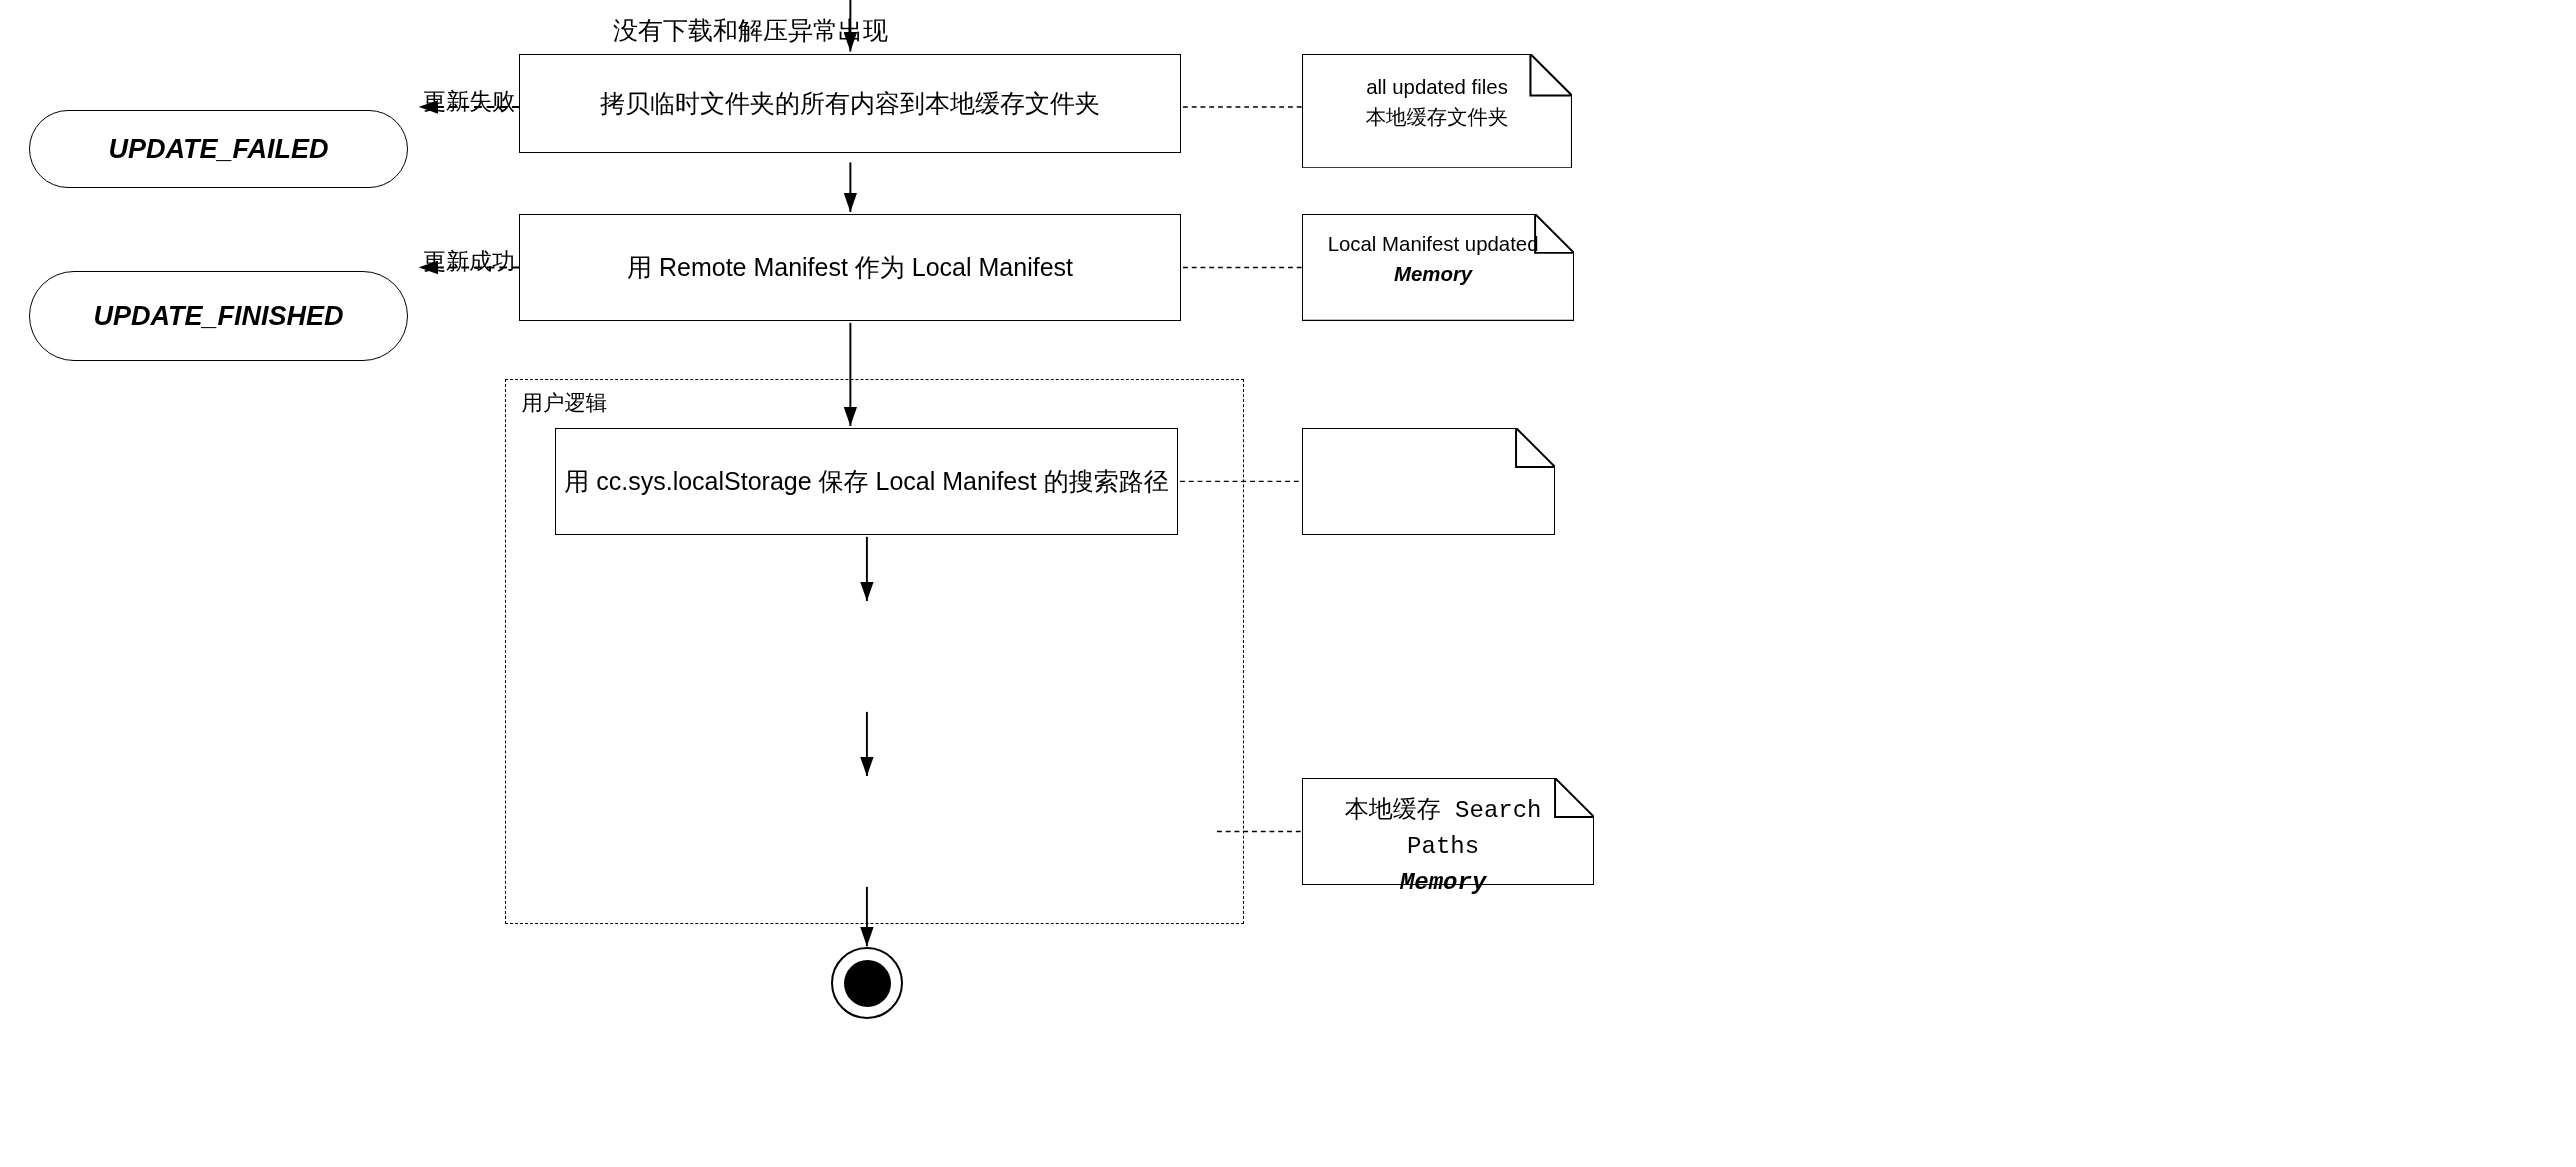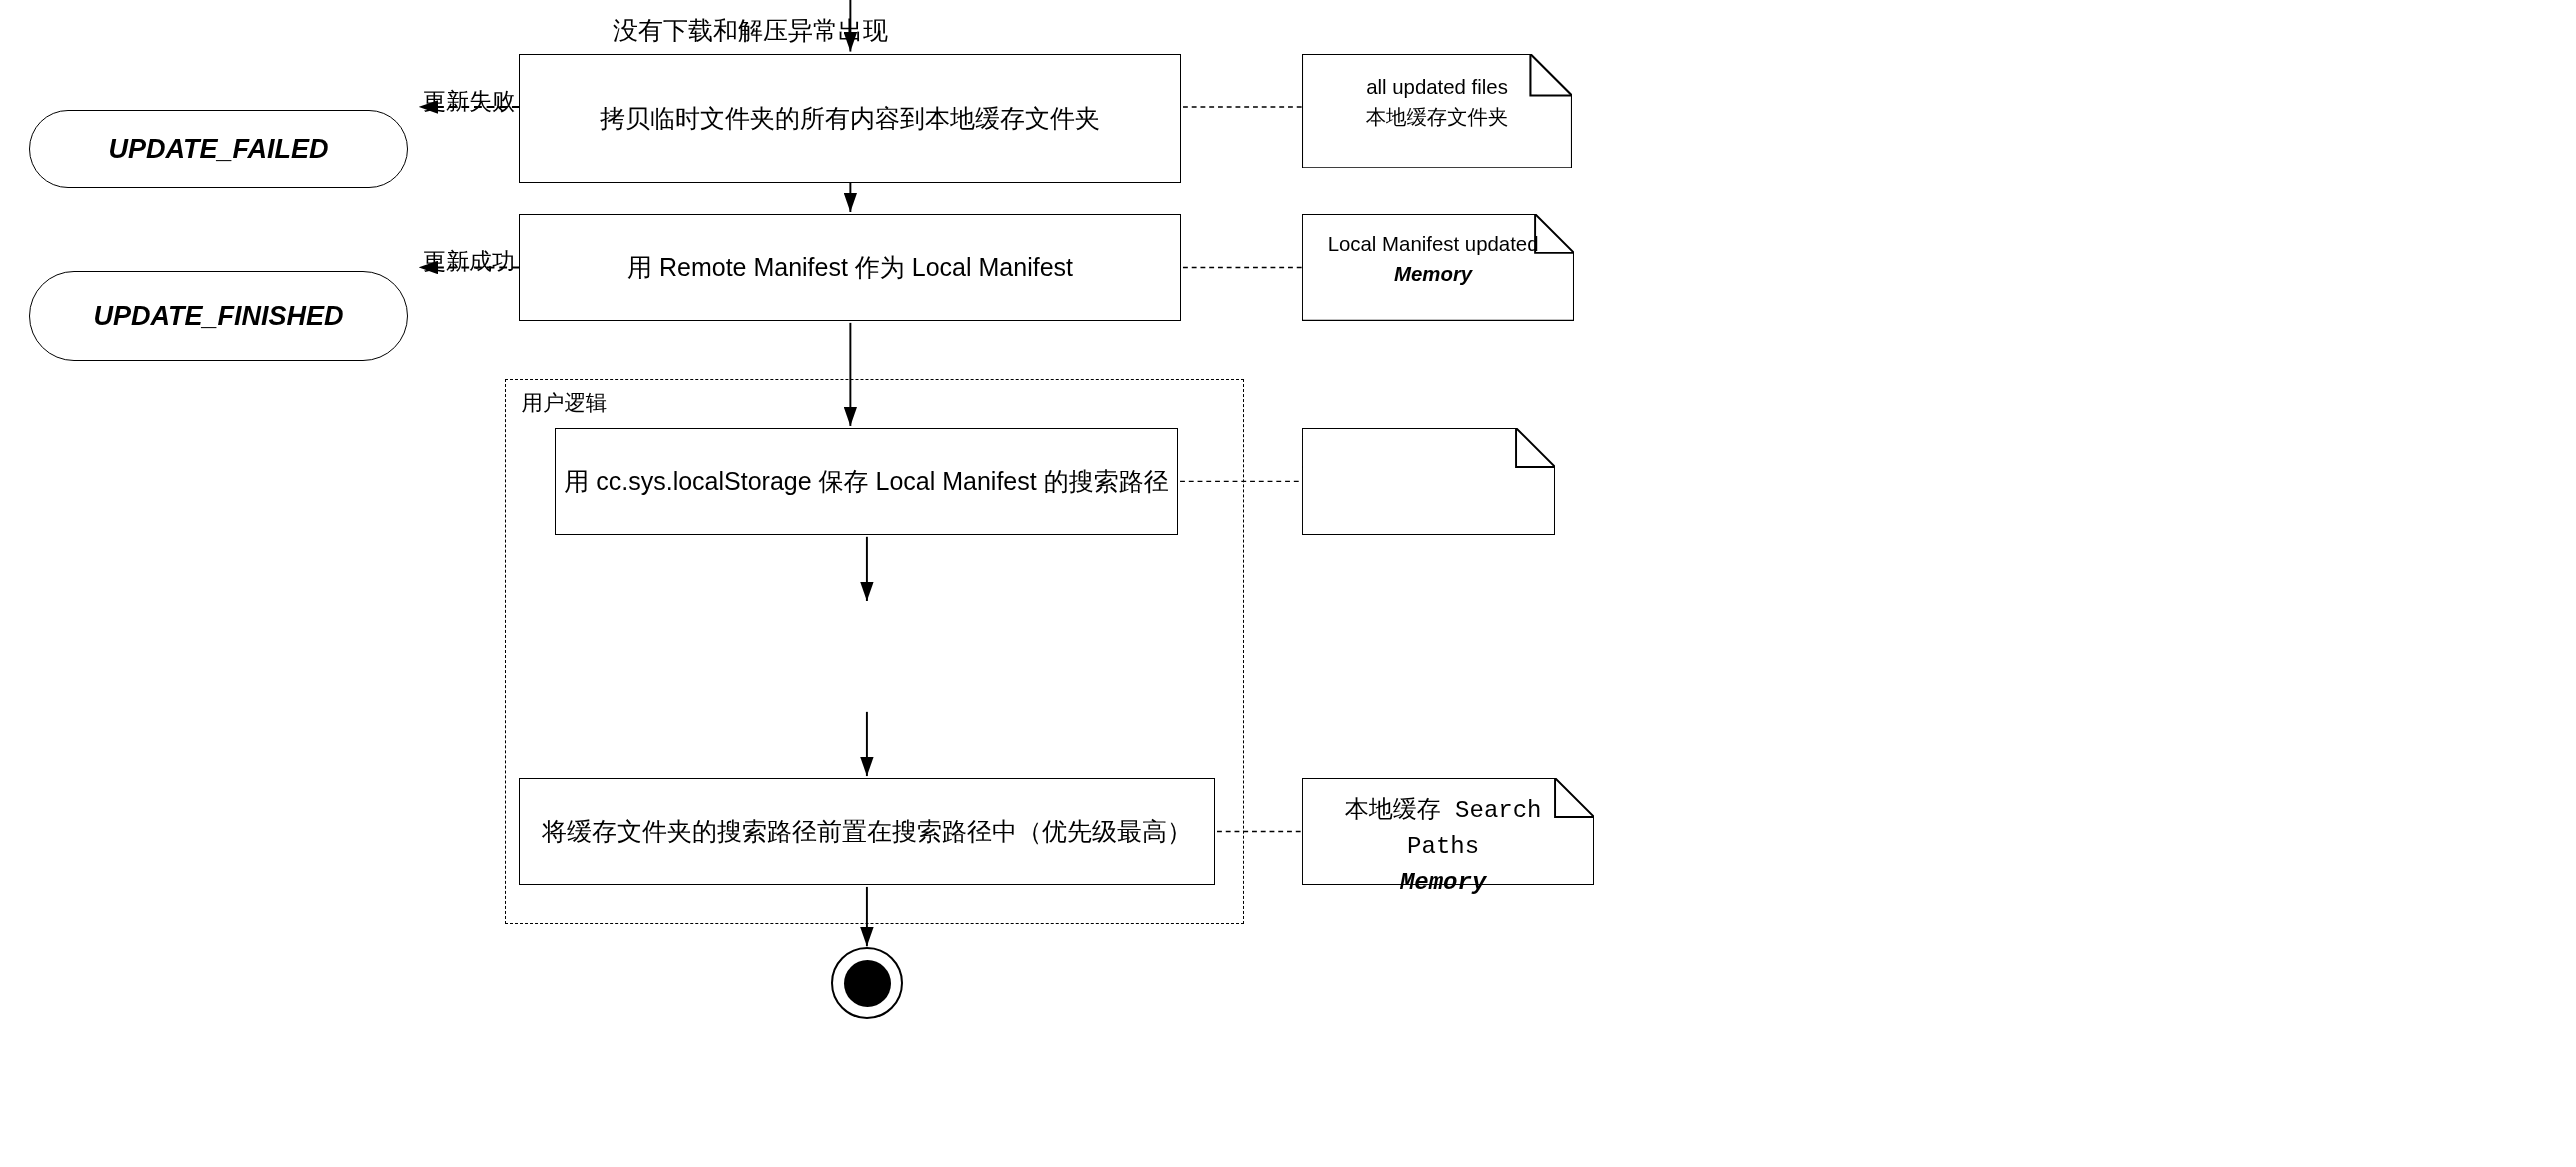--- a/index.html
+++ b/index.html
@@ -109,40 +109,37 @@
 
     <line x1="1251" y1="855" x2="1338" y2="855" stroke="#000" stroke-width="1.5" stroke-dasharray="5,4"></line>
   </svg>
 
   <div style="position:absolute; left:505px; top:379px; width:739px; height:545px; border:1.9px dashed #000;">
     <span style="position:absolute; top:7.8px; left:15.6px; font-size:21.4px;">用户逻辑</span>
   </div>
 
   <div style="position:absolute; left:613px; top:13.6px; font-size:25px; white-space:nowrap;">没有下载和解压异常出现</div>
 
-  <div class="flow-box" style="left:519px; top:54px; width:662px; height:129px; font-size:25px;">
+  <div class="flow-box" style="left:519px; top:54px; width:662px; height:99px; font-size:25px;">
     <span>拷贝临时文件夹的所有内容到本地缓存文件夹</span>
   </div>
 
   <div style="position:absolute; left:423px; top:86px; font-size:23px;">更新失败</div>
 
   <div class="flow-box" style="left:519px; top:214px; width:662px; height:107px; font-size:25px;">
     <span>用 Remote Manifest 作为 Local Manifest</span>
   </div>
 
   <div style="position:absolute; left:423px; top:246px; font-size:23px;">更新成功</div>
 
   <div class="flow-box" style="left:555px; top:428px; width:623px; height:107px; font-size:25px;">
     <span>用 cc.sys.localStorage 保存 Local Manifest 的搜索路径</span>
   </div>
 
 
-  <div class="flow-box" style="left:519px; top:778px; width:696px; height:107px; font-size:25px;">
-    <span>将缓存文件夹的搜索路径前置在搜索路径中（优先级最高）</span>
-  </div>
 
   <div class="flow-oval" style="left:29px; top:68px; width:379px; height:78px;">
     <span>UPDATE_FAILED</span>
   </div>
 
   <div class="flow-oval" style="left:29px; top:229px; width:379px; height:90px;">
     <span>UPDATE_FINISHED</span>
   </div>
 
   <div class="end-node" style="left:831px; top:947px; width:72px; height:72px;">

